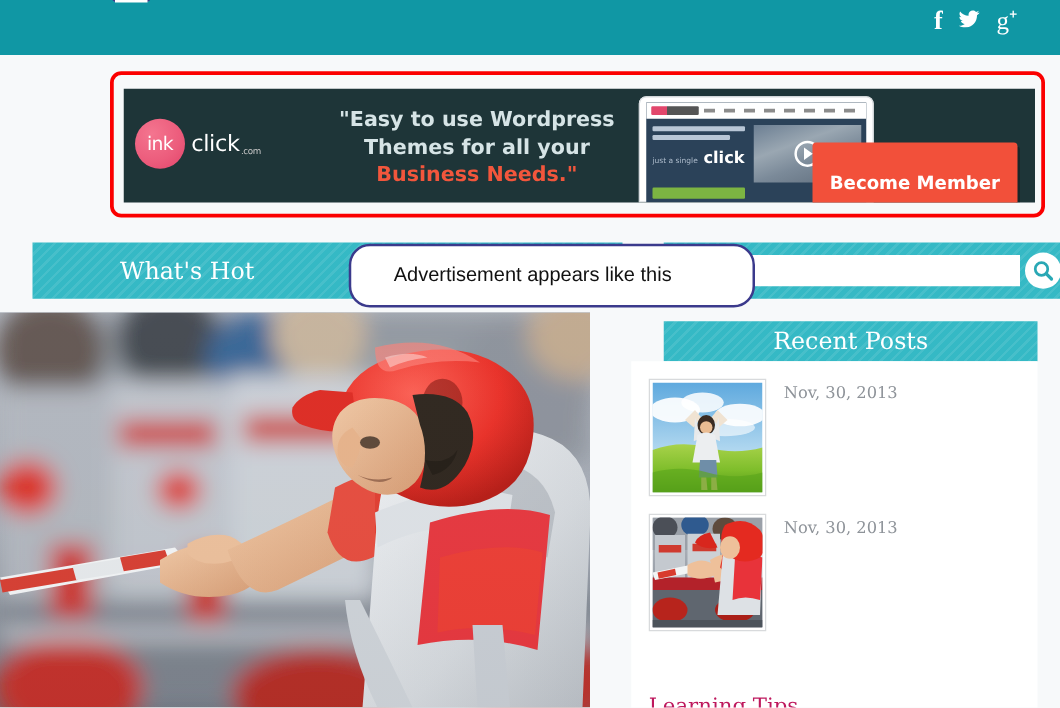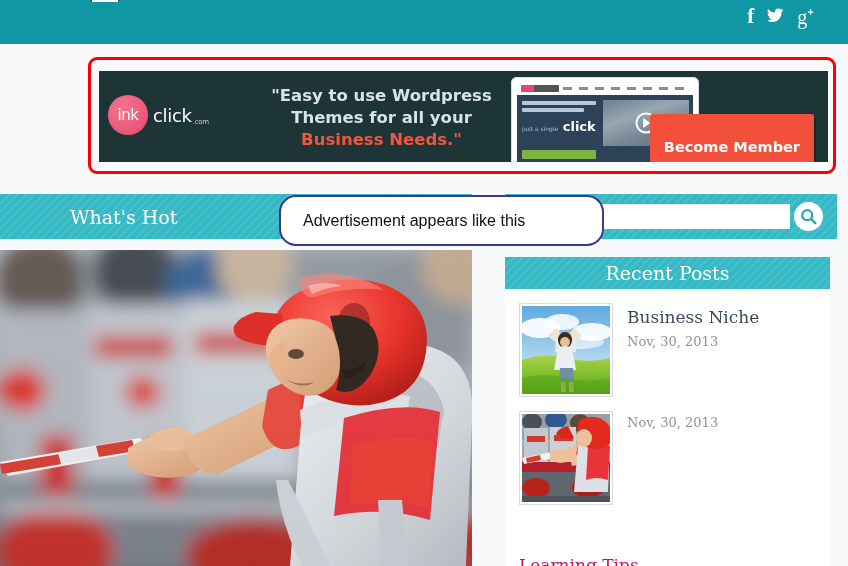--- a/index.html
+++ b/index.html
@@ -206,20 +206,21 @@
   
   .stripes {
     background-color: #35b9c5;
     background-image: repeating-linear-gradient(
       135deg,
       rgba(255,255,255,0.09) 0px,
       rgba(255,255,255,0.09) 2px,
       rgba(255,255,255,0) 2px,
       rgba(255,255,255,0) 6px
     );
+    margin-left: 26px;
   }
 
   
   .whats-hot {
     position: absolute;
     left: 0; top: 194px;
     width: 472px; height: 45px;
   }
   .whats-hot-label {
     position: absolute;
@@ -335,21 +336,21 @@
     left: 279px; top: 195px;
     width: 325px; height: 51px;
     background: #ffffff;
     border: 2px solid #3b3a8c;
     border-radius: 17px;
     box-sizing: border-box;
     display: flex; align-items: center;
     z-index: 40;
   }
   .callout-text {
-    padding-left: 22px;
+    padding-left: 34px;
     font-family: "Liberation Sans", sans-serif;
     font-size: 16px;
     color: #111111;
     white-space: nowrap;
   }
   .callout-tail {
     position: absolute;
     left: 88px; top: -22px;
     width: 34px; height: 24px;
     z-index: 41;
@@ -564,21 +565,20 @@
           <ellipse cx="43" cy="34" rx="7" ry="8" fill="#3a2b22"></ellipse>
           <ellipse cx="43" cy="36" rx="5" ry="5" fill="#e9bc93"></ellipse>
           <path d="M36 42 q7 -4 14 0 l4 22 l-22 0 z" fill="#eceef0"></path>
           <path d="M38 62 l13 0 l1 14 l-15 0 z" fill="#6f8ea8"></path>
           <path d="M39 76 l4 0 l1 10 l-5 0 z" fill="#e9bc93"></path>
           <path d="M47 76 l4 0 l1 10 l-5 0 z" fill="#e9bc93"></path>
           <path d="M0 72 q22 -6 44 0 q22 6 44 0 l0 16 l-88 0 z" fill="#5ba61c" opacity="0.65"></path>
         </svg>
       </div>
       <div class="post-meta">
-        <div class="post-title">Business Niche</div>
         <div class="post-date">Nov, 30, 2013</div>
       </div>
     </div>
 
     <div class="post">
       <div class="post-thumb">
         <svg width="88" height="88" viewBox="0 0 88 88" aria-hidden="true">
           <defs>
             <linearGradient id="bgB" x1="0" y1="0" x2="0" y2="1">
               <stop offset="0%" stop-color="#b9bec6"></stop>

